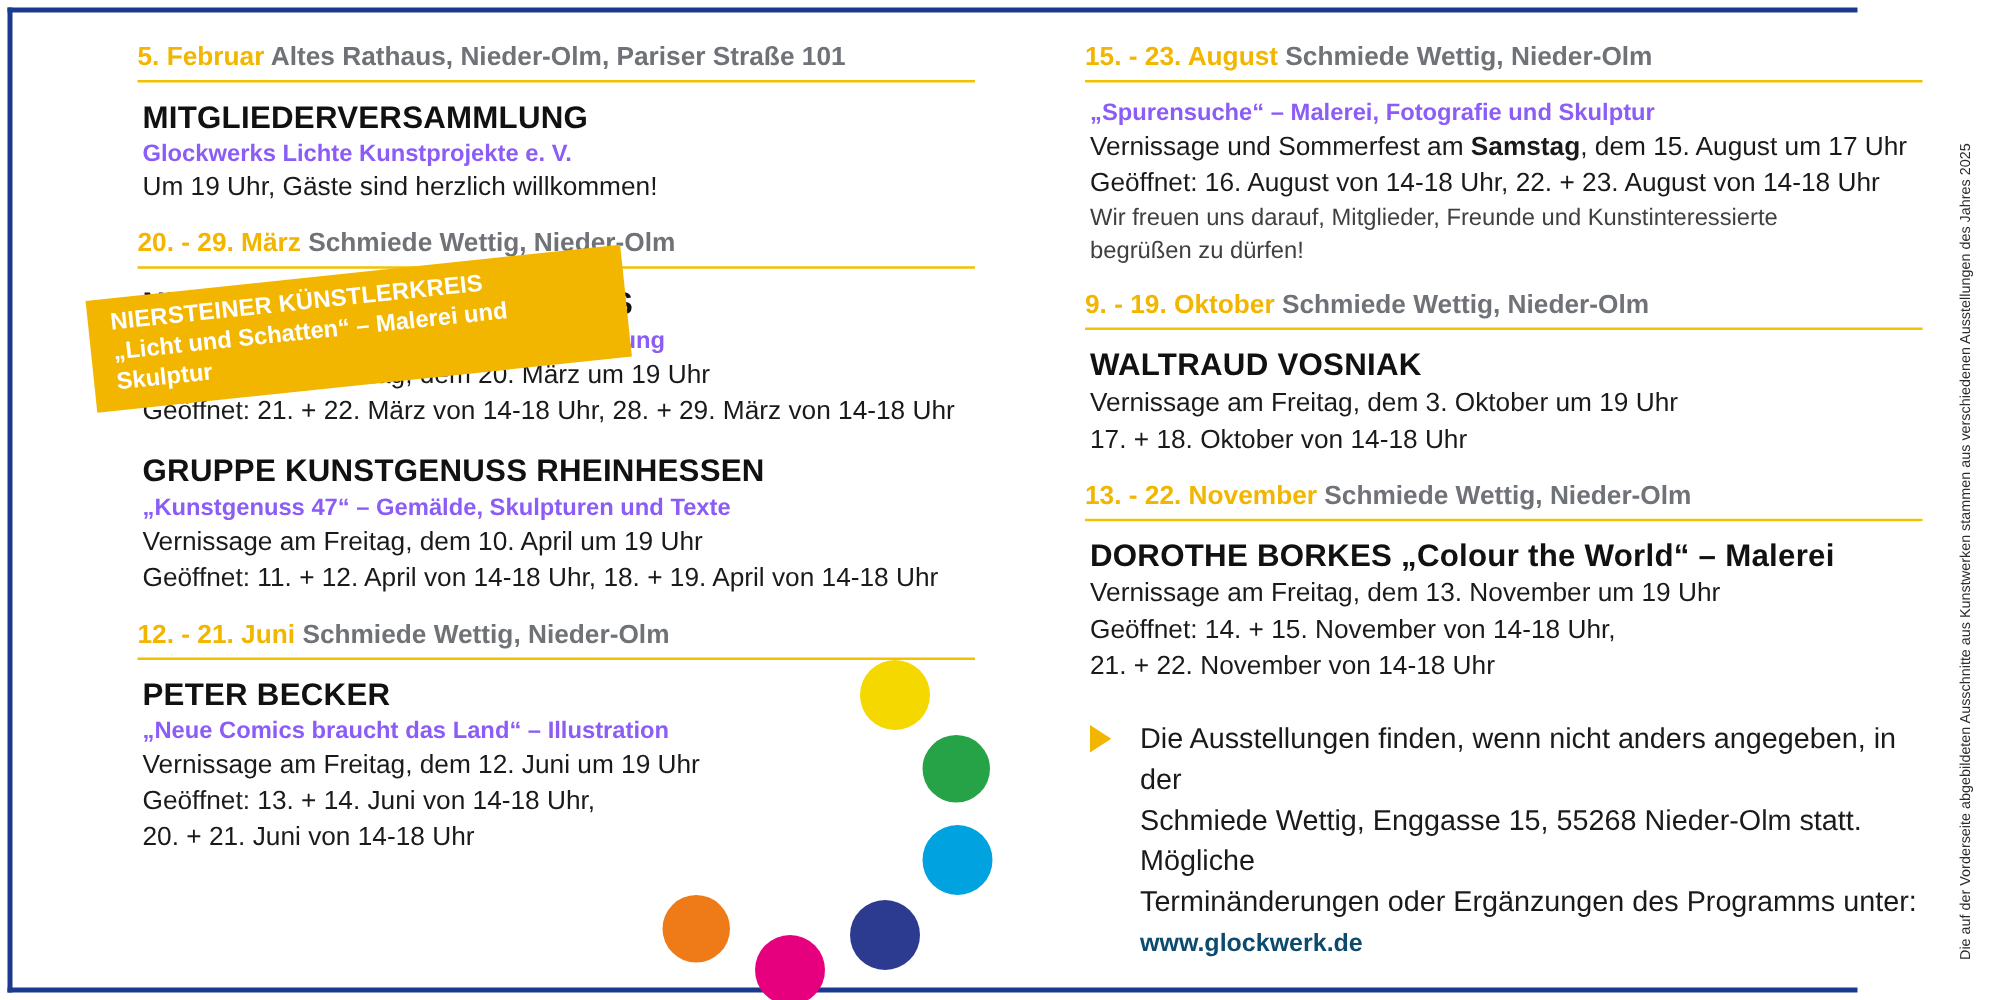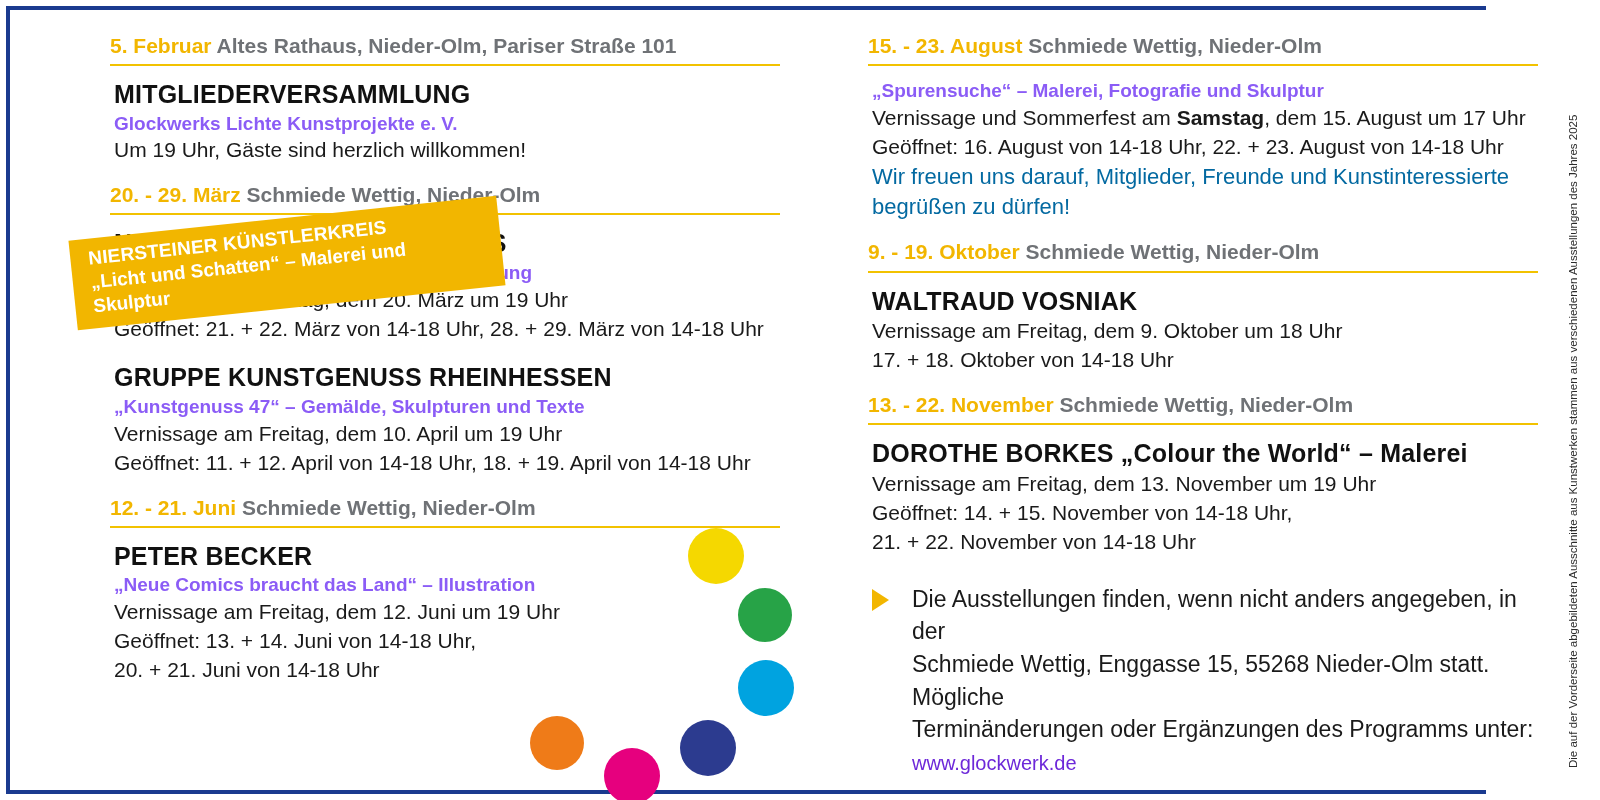--- a/index.html
+++ b/index.html
@@ -90,23 +90,23 @@
     line-height: 1.35;
     color: #8b5cf6;
   }
   .line {
     font-size: 21px;
     line-height: 1.38;
     color: #1a1a1a;
   }
   .line b { font-weight: bold; }
   .note {
-    font-size: 22px;
+    font-size: 19px;
     line-height: 1.38;
-    color: #0369a1;
+    color: #404040;
     font-weight: normal;
   }
 
   
   .sticker {
     position: absolute;
     left: 72px;
     top: 218px;
     width: 430px;
     background: #f2b600;
@@ -143,22 +143,22 @@
     left: 4px;
     top: 6px;
     width: 0; height: 0;
     border-left: 17px solid #f2b600;
     border-top: 11px solid transparent;
     border-bottom: 11px solid transparent;
   }
   .footer .line { font-size: 23px; line-height: 1.42; }
   .footer .url {
     font-size: 20px;
-    font-weight: normal;
-    color: #6d28d9;
+    font-weight: bold;
+    color: #0c4a6e;
     margin-top: 6px;
   }
 
   
   .side-text {
     position: absolute;
     right: 10px;
     top: 28px;
     height: 740px;
     width: 22px;
@@ -259,21 +259,21 @@
         </div>
       </div>
 
       <div class="entry">
         <div class="date-line">
           <span class="date">9. - 19. Oktober</span>
           <span class="venue">Schmiede Wettig, Nieder-Olm</span>
         </div>
         <div class="body-block">
           <div class="title">WALTRAUD VOSNIAK</div>
-          <div class="line">Vernissage am Freitag, dem 9. Oktober um 18 Uhr</div>
+          <div class="line">Vernissage am Freitag, dem 3. Oktober um 19 Uhr</div>
           <div class="line">17. + 18. Oktober von 14-18 Uhr</div>
         </div>
       </div>
 
       <div class="entry">
         <div class="date-line">
           <span class="date">13. - 22. November</span>
           <span class="venue">Schmiede Wettig, Nieder-Olm</span>
         </div>
         <div class="body-block">

